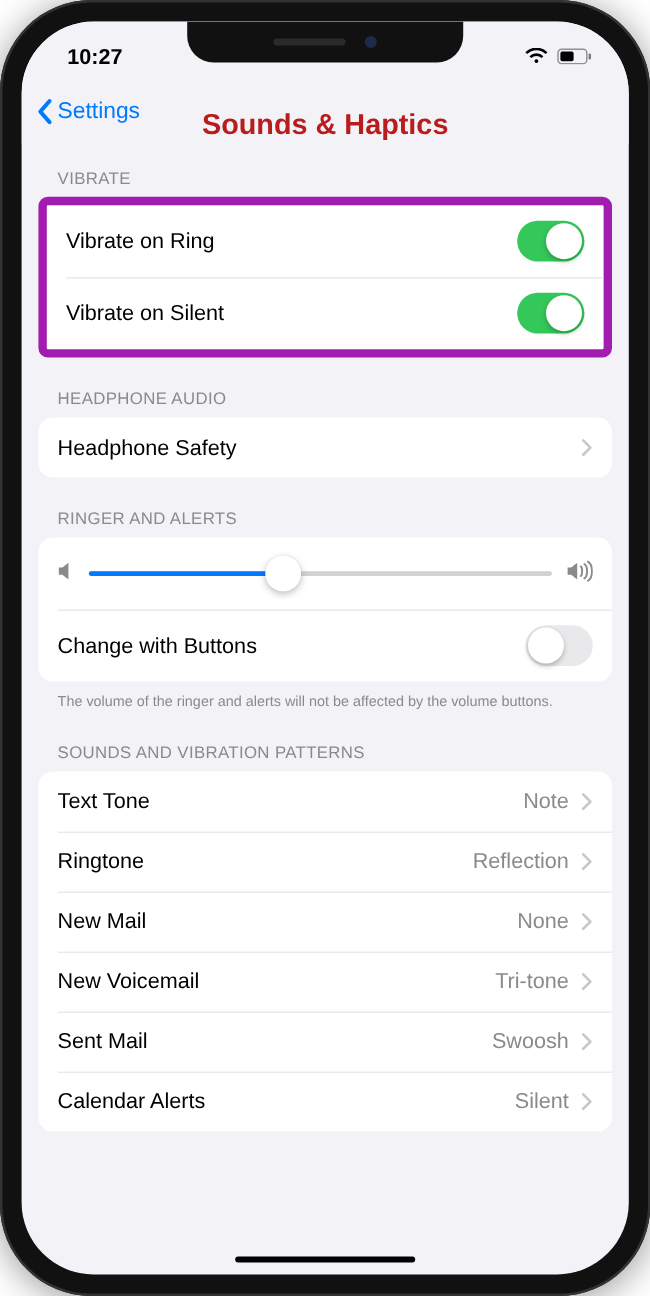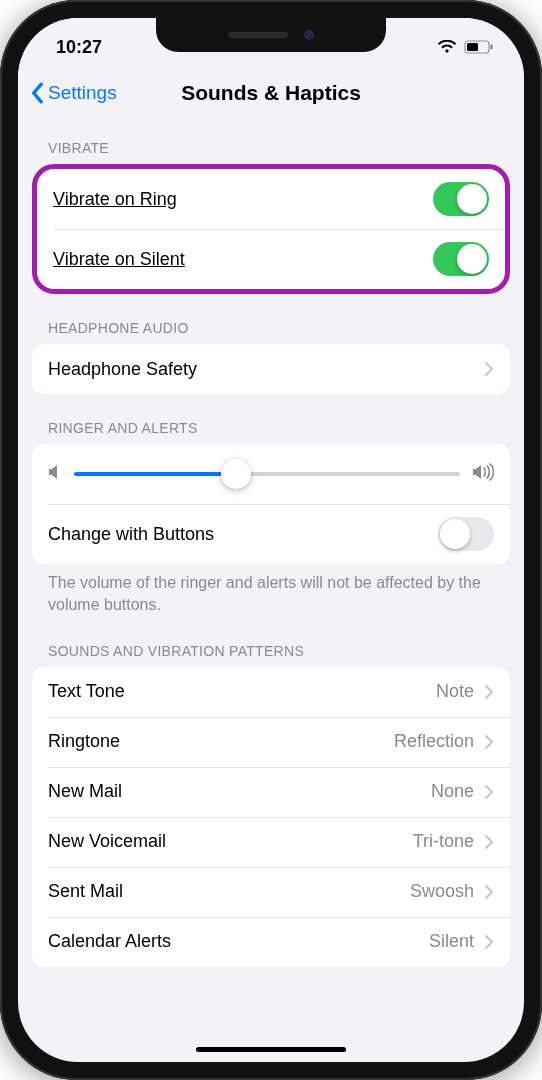--- a/index.html
+++ b/index.html
@@ -58,65 +58,64 @@
       color: #000;
       position: relative;
       z-index: 10;
       background: #f2f2f7;
     }
     .status-right { display: flex; align-items: center; gap: 7px; }
     .wifi-icon, .battery-icon { display: inline-flex; }
     .nav-bar {
       height: 54px;
       display: flex;
-      align-items: center;
+      align-items: flex-end;
       position: relative;
       background: #f2f2f7;
       border-bottom: 1px solid rgba(0,0,0,0);
     }
     .back-btn {
       position: absolute;
       left: 12px;
       top: 50%;
       transform: translateY(-50%);
       display: flex;
       align-items: center;
       color: #007aff;
       font-size: 19px;
       gap: 2px;
     }
     .back-btn svg { width: 16px; height: 22px; }
     .nav-title {
-      margin: 12px auto;
+      margin: 0 auto;
       font-weight: 600;
-      font-size: 21px;
-      color: #000000;
+      font-size: 24px;
+      color: #b91c1c;
     }
     .content {
       flex: 1;
       overflow-y: hidden;
       padding: 0 14px 4px;
     }
     .section-header {
       font-size: 14px;
       color: #8a8a8e;
       letter-spacing: 0.3px;
       padding: 26px 16px 8px;
       text-transform: uppercase;
     }
     .section-header:first-child { padding-top: 20px; }
     .group {
       background: #fff;
       border-radius: 12px;
       overflow: hidden;
     }
     .highlight-group {
-      border: 5px solid #a21caf;
-      border-radius: 22px;
-      text-decoration: underline;
+      border: 7px solid #a21caf;
+      border-radius: 8px;
     }
     .row {
       display: flex;
       align-items: center;
       justify-content: space-between;
       padding: 13px 16px;
       min-height: 50px;
       font-size: 18px;
       color: #000;
       position: relative;
@@ -184,21 +183,21 @@
       position: absolute;
       top: 50%;
       width: 30px;
       height: 30px;
       background: #fff;
       border-radius: 50%;
       transform: translate(-50%, -50%);
       box-shadow: 0 2px 6px rgba(0,0,0,.25), 0 0 0 .5px rgba(0,0,0,.05);
     }
     .footer-note {
-      font-size: 16px;
+      font-size: 12px;
       color: #8a8a8e;
       padding: 8px 16px 0;
       line-height: 1.4;
     }
     .home-indicator {
       position: absolute;
       bottom: 10px;
       left: 50%;
       transform: translateX(-50%);
       width: 150px;

